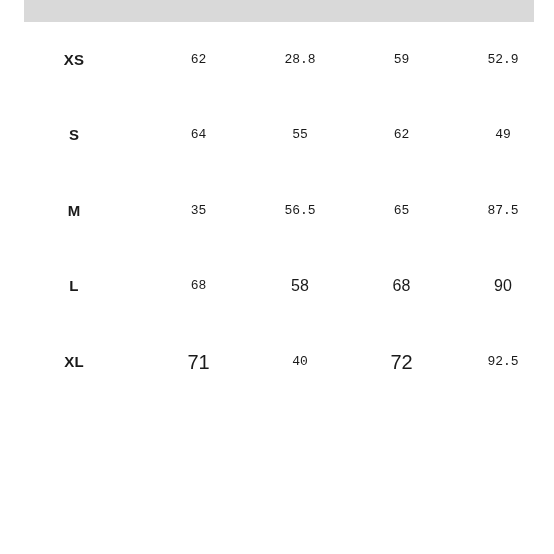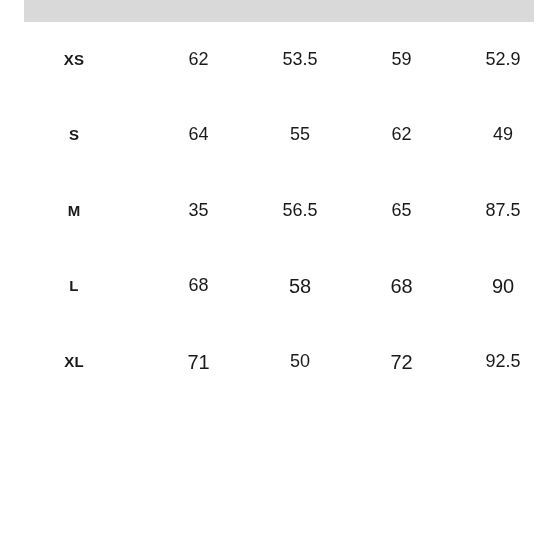--- a/index.html
+++ b/index.html
@@ -70,22 +70,22 @@
     font-size: 15px;
     letter-spacing: 0.2px;
   }
 
   
   td.meas {
     font-weight: normal;
     font-size: 15px;
   }
   td.meas.sz-sm  { font-size: 20px; }
-  td.meas.sz-md  { font-size: 18px; }
-  td.meas.sz-lg  { font-size: 20px; }
+  td.meas.sz-md  { font-size: 13px; font-family: Liberation Mono, monospace; }
+  td.meas.sz-lg  { font-size: 16px; }
 
   .cellval { display: inline-block; }
 </style>
 </head>
 <body>
 
 <div id="page">
 
   <div class="header-band">
     
@@ -102,21 +102,21 @@
     <tbody>
 
       <tr>
         <td class="size-label">
           <span class="cellval">XS</span>
         </td>
         <td class="meas sz-md">
           <span class="cellval">62</span>
         </td>
         <td class="meas sz-md">
-          <span class="cellval">53.5</span>
+          <span class="cellval">28.8</span>
         </td>
         <td class="meas sz-md">
           <span class="cellval">59</span>
         </td>
         <td class="meas sz-md">
           <span class="cellval">52.9</span>
         </td>
       </tr>
 
       <tr>
@@ -174,21 +174,21 @@
       </tr>
 
       <tr>
         <td class="size-label">
           <span class="cellval">XL</span>
         </td>
         <td class="meas sz-sm">
           <span class="cellval">71</span>
         </td>
         <td class="meas sz-md">
-          <span class="cellval">50</span>
+          <span class="cellval">40</span>
         </td>
         <td class="meas sz-sm">
           <span class="cellval">72</span>
         </td>
         <td class="meas sz-md">
           <span class="cellval">92.5</span>
         </td>
       </tr>
 
 

